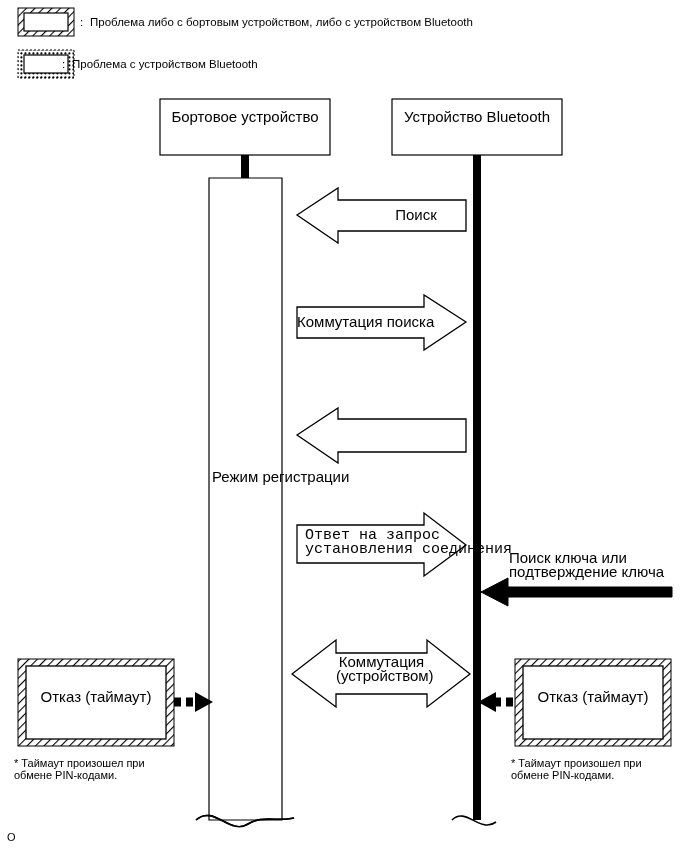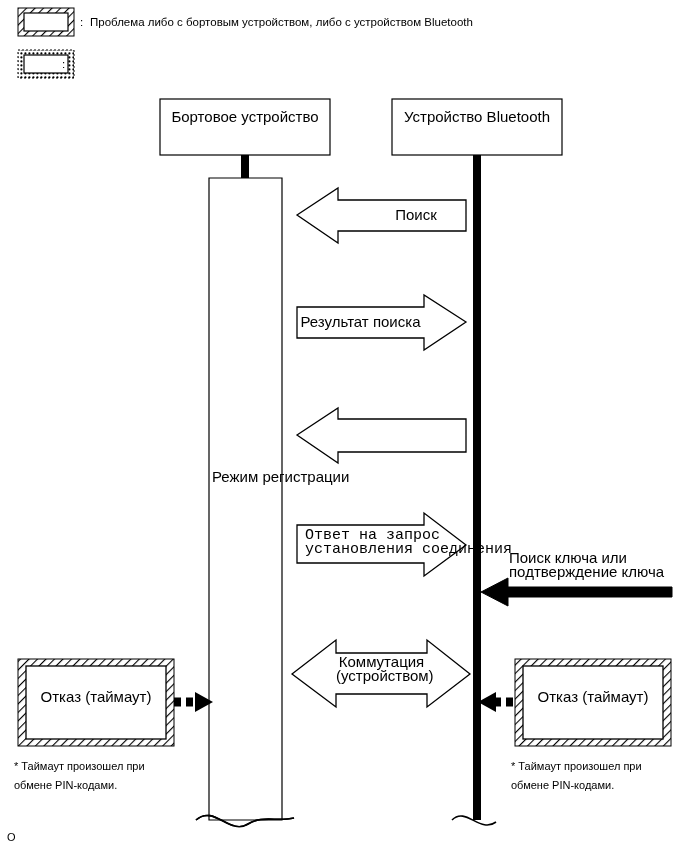--- a/index.html
+++ b/index.html
@@ -41,21 +41,21 @@
     text-align: center;
   }
   .txt.left {
     text-align: left;
   }
   .legend-text {
     font-size: 11.5px;
   }
   .note-text {
     font-size: 11px;
-    line-height: 19px;
+    line-height: 12px;
   }
 </style>
 </head>
 <body>
 
 <div id="diagram-root">
 
   <svg class="layer" viewBox="0 0 688 852">
     <defs>
       <pattern id="hatch" width="6" height="6" patternUnits="userSpaceOnUse" patternTransform="rotate(45)">
@@ -124,29 +124,30 @@
     <g>
       <line x1="494" y1="702" x2="515" y2="702" stroke="#000000" stroke-width="9" stroke-dasharray="7 5"></line>
       <path d="M496,692 L478,702 L496,712 Z" fill="#000000"></path>
     </g>
   </svg>
 
   <div class="txt legend-text" style="left:80px; top:15px;">:</div>
   <div class="txt legend-text" style="left:90px; top:15px;">Проблема либо с бортовым устройством, либо с устройством Bluetooth</div>
 
   <div class="txt legend-text" style="left:62px; top:57px;">:</div>
+  <div class="txt legend-text" style="left:72px; top:57px;">Проблема с устройством Bluetooth</div>
 
   <div class="txt center" style="left:160px; top:110px; width:170px;">Бортовое устройство</div>
   <div class="txt center" style="left:392px; top:110px; width:170px;">Устройство Bluetooth</div>
 
   <div class="txt left" style="left:212px; top:470px; width:74px;">Режим регистрации</div>
 
   <div class="txt center" style="left:352px; top:208px; width:128px;">Поиск</div>
 
-  <div class="txt center" style="left:297px; top:315px; width:127px;">Результат поиска</div>
+  <div class="txt center" style="left:297px; top:315px; width:127px;">Коммутация поиска</div>
 
 
   <div class="txt left" style="left:305px; top:529px; width:160px;font-family:Liberation Mono, monospace;">Ответ на запрос
 установления соединения</div>
 
   <div class="txt center" style="left:336px; top:655px; width:91px;">Коммутация
 (устройством)</div>
 
   <div class="txt left" style="left:509px; top:551px; width:170px;">Поиск ключа или
 подтверждение ключа</div>

